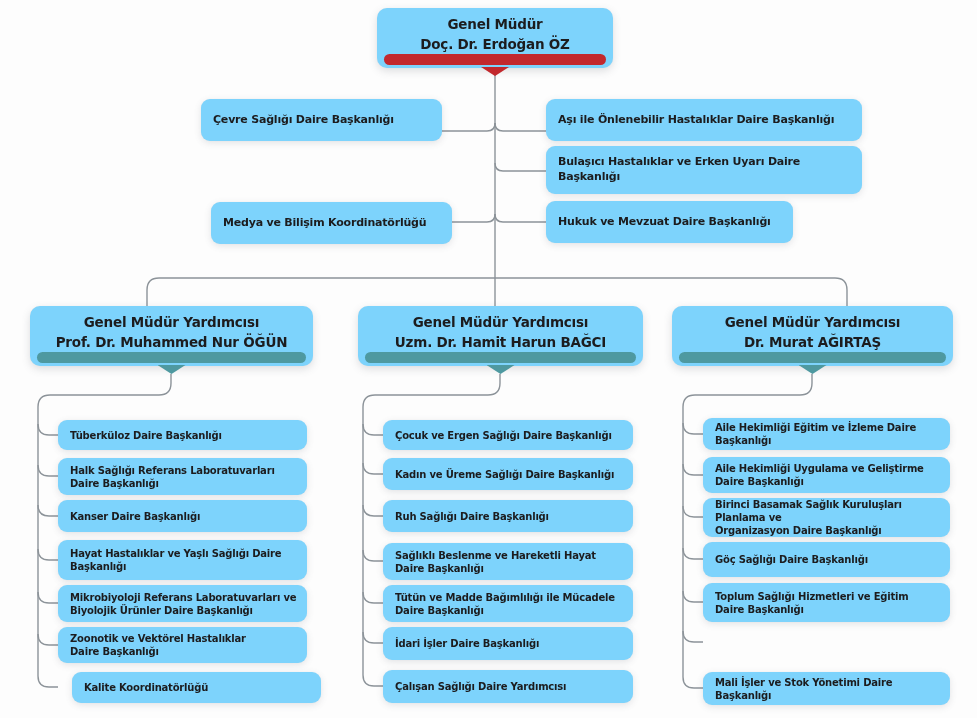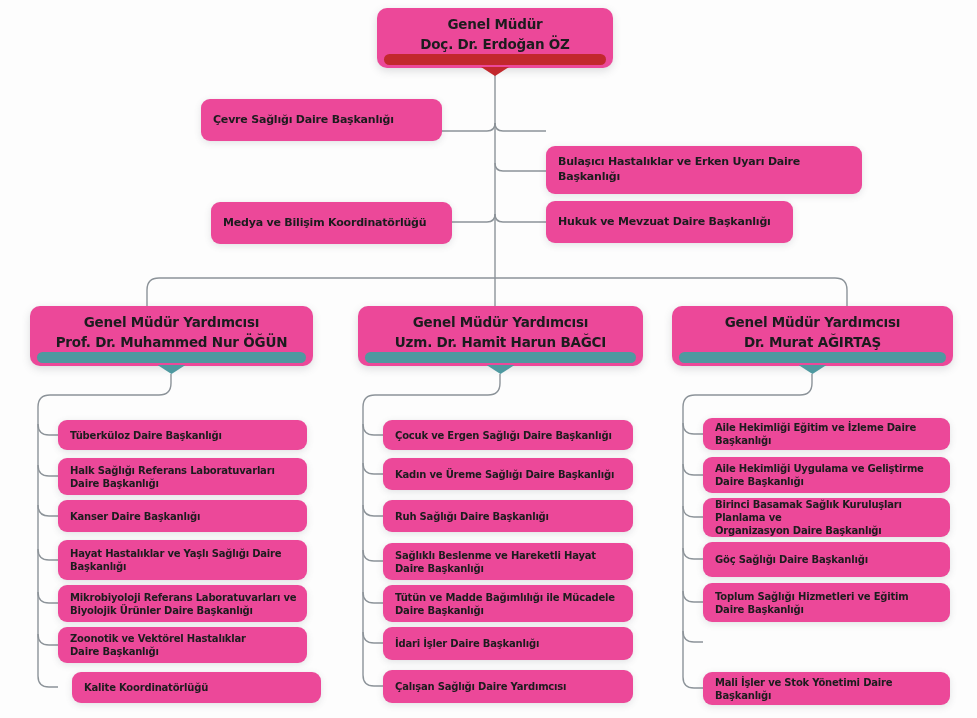--- a/index.html
+++ b/index.html
@@ -9,21 +9,21 @@
   }
   .canvas{
     position:relative;
     width:977px;height:718px;
     background:#fdfdfd;
     overflow:hidden;
   }
   .lines{position:absolute;left:0;top:0;}
   .box{
     position:absolute;
-    background:#ec4899;
+    background:#7dd3fc;
     border-radius:9px;
     box-shadow:0 2px 7px rgba(90,95,105,.16), 0 0 1px rgba(0,0,0,.05);
     display:flex;
     align-items:center;
     color:#1c1c1e;
     font-weight:bold;
     box-sizing:border-box;
   }
   .item{
     font-size:10px;
@@ -120,20 +120,23 @@
     <div class="tail" style="background: rgb(194, 40, 45);"></div>
   </div>
 
   <div class="box staff" style="left:201px;top:99px;width:241px;height:42px">
     <span>Çevre Sağlığı Daire Başkanlığı</span>
   </div>
   <div class="box staff" style="left:211px;top:202px;width:241px;height:42px">
     <span>Medya ve Bilişim Koordinatörlüğü</span>
   </div>
 
+  <div class="box staff" style="left:546px;top:99px;width:316px;height:42px">
+    <span>Aşı ile Önlenebilir Hastalıklar Daire Başkanlığı</span>
+  </div>
   <div class="box staff" style="left:546px;top:146px;width:316px;height:48px">
     <span>Bulaşıcı Hastalıklar ve Erken Uyarı Daire
 Başkanlığı</span>
   </div>
   <div class="box staff" style="left:546px;top:201px;width:247px;height:42px">
     <span>Hukuk ve Mevzuat Daire Başkanlığı</span>
   </div>
 
   <div class="box head" style="left:30px;top:306px;width:283px;height:60px">
     <div class="line1">Genel Müdür Yardımcısı</div>

